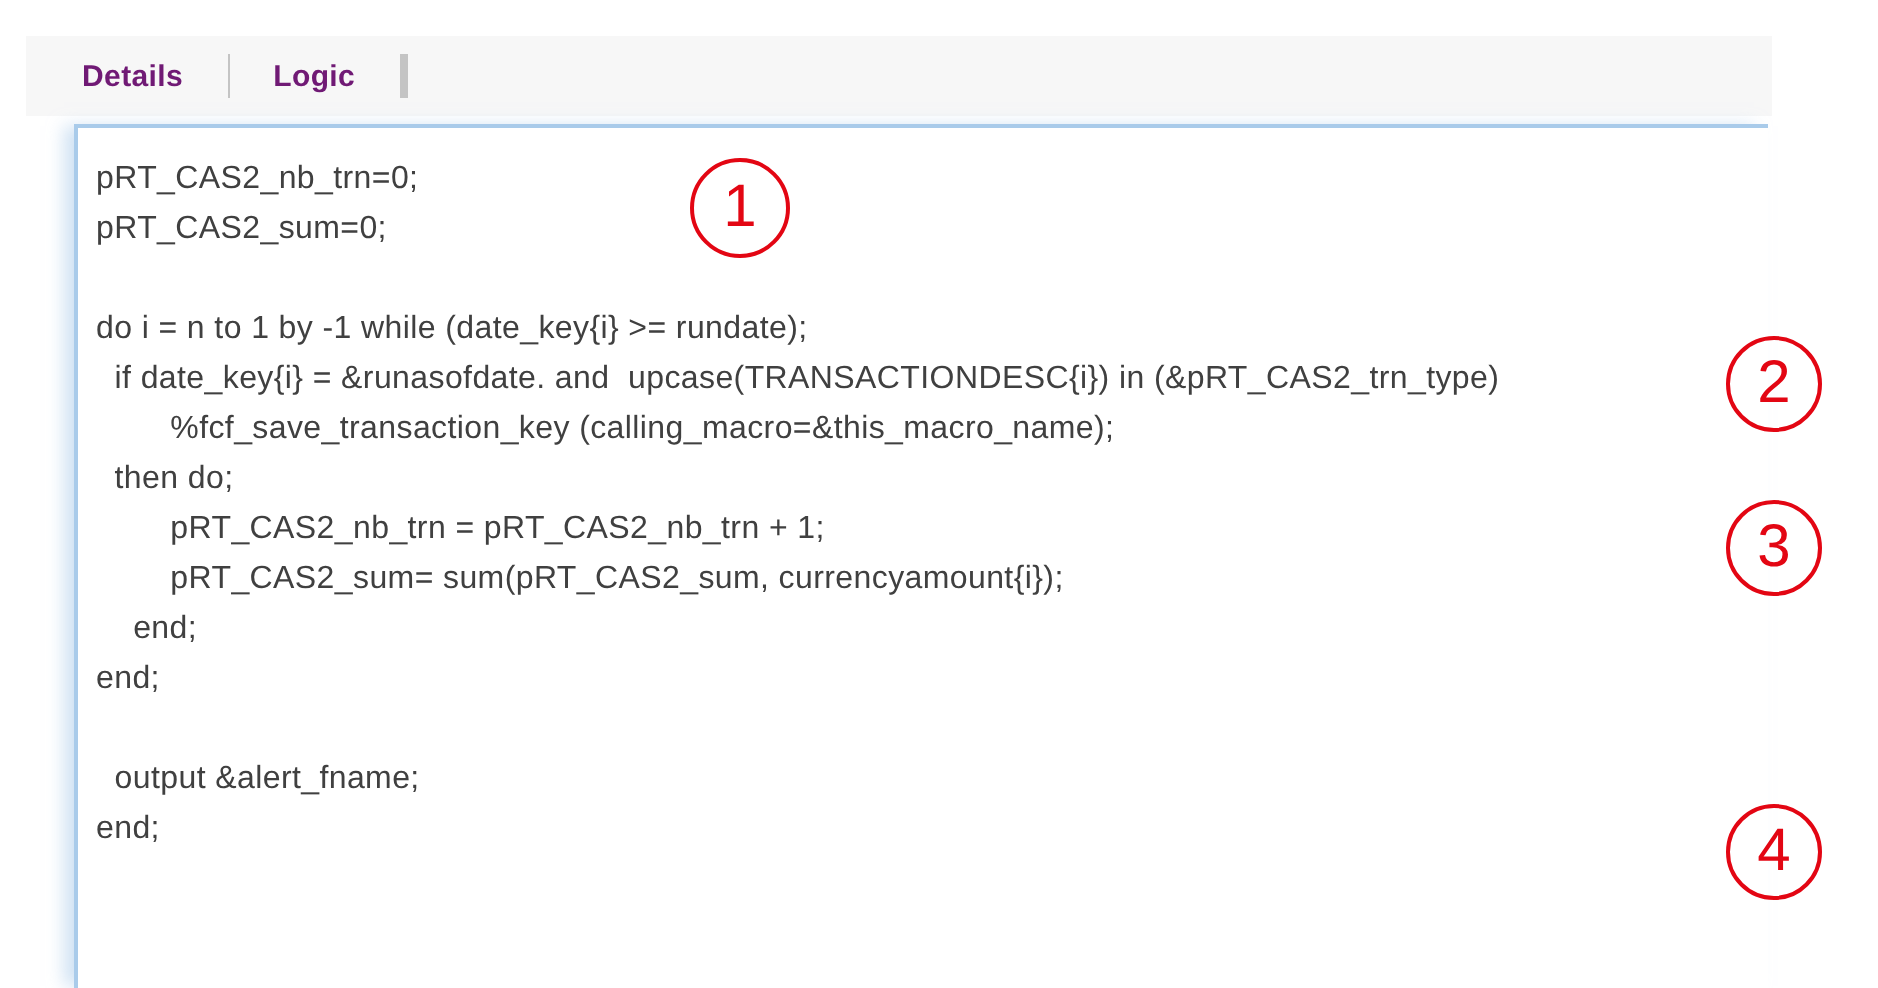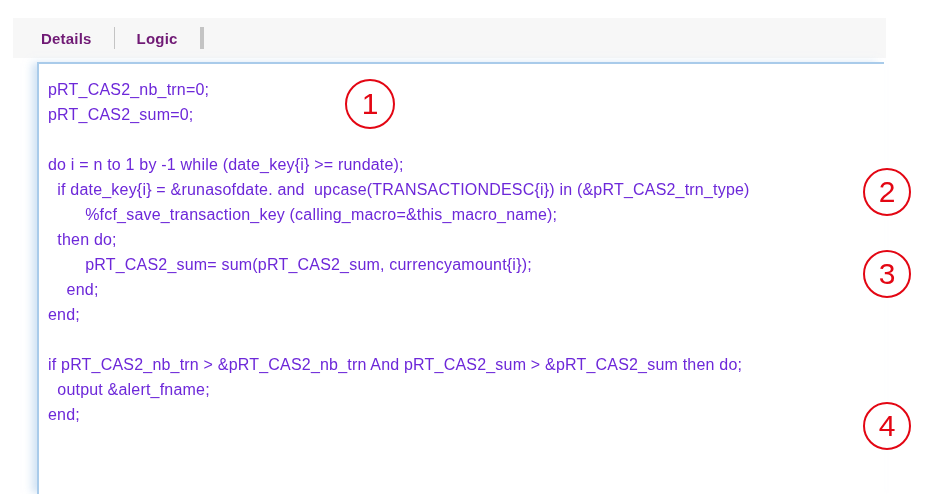--- a/index.html
+++ b/index.html
@@ -35,21 +35,21 @@
     border-top:2px solid #a9cbea;
     border-left:2px solid #a9cbea;
     box-shadow:-6px 0 8px -1px rgba(169,203,234,0.55);
     box-sizing:border-box;
     padding:13px 0 0 9px;
   }
   .code-line{
     height:25px;line-height:25px;
     white-space:pre;
     font-size:16px;letter-spacing:.2px;
-    color:#6d28d9;
+    color:#404040;
   }
 
   
   .ann{
     position:absolute;border-radius:50%;
     border:2.5px solid #e30613;color:#e30613;
     display:flex;align-items:center;justify-content:center;
     font-size:30px;font-weight:500;
     box-sizing:border-box;background:transparent;
   }
@@ -86,25 +86,25 @@
 </div>
 
 <div class="editor">
   <div class="code-line">pRT_CAS2_nb_trn=0;</div>
   <div class="code-line">pRT_CAS2_sum=0;</div>
   <div class="code-line"></div>
   <div class="code-line">do i = n to 1 by -1 while (date_key{i} &gt;= rundate);</div>
   <div class="code-line">  if date_key{i} = &amp;runasofdate. and  upcase(TRANSACTIONDESC{i}) in (&amp;pRT_CAS2_trn_type)</div>
   <div class="code-line">        %fcf_save_transaction_key (calling_macro=&amp;this_macro_name);</div>
   <div class="code-line">  then do;</div>
+  <div class="code-line">        pRT_CAS2_nb_trn = pRT_CAS2_nb_trn + 1;</div>
   <div class="code-line">        pRT_CAS2_sum= sum(pRT_CAS2_sum, currencyamount{i});</div>
   <div class="code-line">    end;</div>
   <div class="code-line">end;</div>
   <div class="code-line"></div>
-  <div class="code-line">if pRT_CAS2_nb_trn &gt; &amp;pRT_CAS2_nb_trn And pRT_CAS2_sum &gt; &amp;pRT_CAS2_sum then do;</div>
   <div class="code-line">  output &amp;alert_fname;</div>
   <div class="code-line">end;</div>
 </div>
 
 <div class="ann ann-1">1</div>
 <div class="ann ann-2">2</div>
 <div class="ann ann-3">3</div>
 <div class="ann ann-4">4</div>
 
 </body></html>

